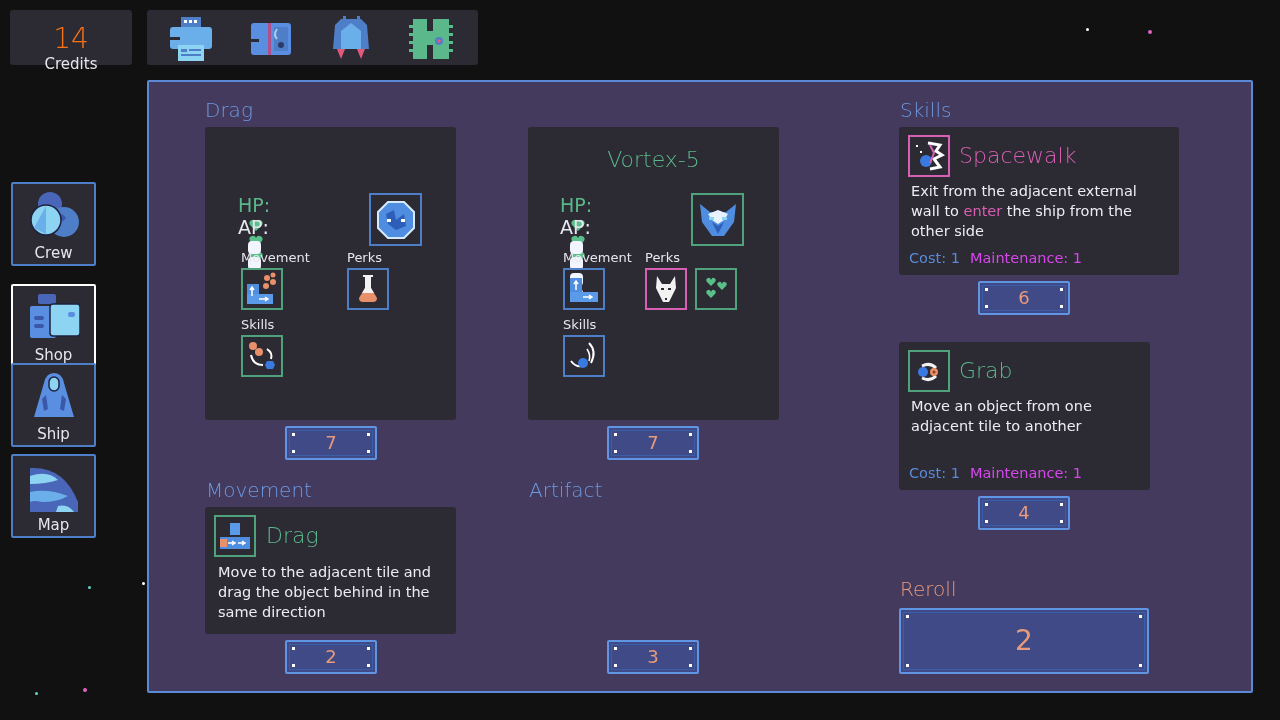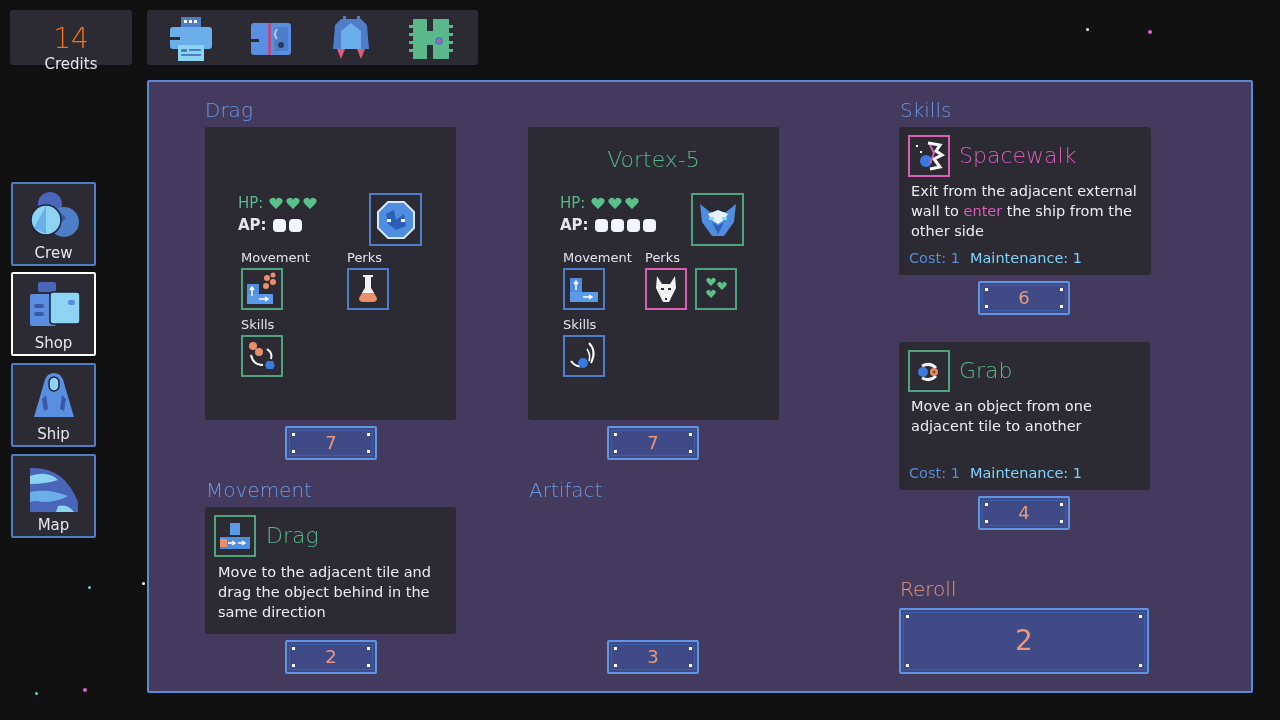--- a/index.html
+++ b/index.html
@@ -20,23 +20,23 @@
   .nav-item.active { border-color: #ffffff; }
   .nav-icon { position: absolute; left: 15px; top: 6px; width: 52px; height: 52px; }
   .nav-label { position: absolute; left: 0; right: 0; bottom: 2px; font-size: 15px; color: #e6e6ee; }
 
   
   .main-panel { position: absolute; left: 147px; top: 80px; width: 1106px; height: 613px; background: #433a5e; border: 2px solid #5a8ad6; border-radius: 2px; }
   .section-title { position: absolute; font-size: 20px; color: #6d9ae0; font-weight: 300; }
   .section-title.orange { color: #e89a7a; }
   .card { position: absolute; background: #2c2a33; border-radius: 3px; }
   .unit-name { position: absolute; left: 0; right: 0; top: 20px; text-align: center; font-size: 22px; font-weight: 300; }
-  .stat-row { position: absolute; font-size: 15px; display: flex; align-items: center; gap: 3px; }
+  .stat-row { position: absolute; font-size: 19px; display: flex; align-items: center; gap: 3px; flex-direction: column; }
   .stat-lbl-hp { color: #5ab88a; margin-right: 3px; }
-  .stat-lbl-ap { color: #e6e6ee; margin-right: 3px; font-weight: bold; }
+  .stat-lbl-ap { color: #e6e6ee; margin-right: 3px; }
   .heart { width: 14px; height: 13px; }
   .ap-pip { width: 13px; height: 13px; background: #f2f4ff; border-radius: 4px; }
   .portrait { position: absolute; width: 53px; height: 53px; border: 2px solid #4f7ec8; display: flex; align-items: center; justify-content: center; }
   .portrait.green { border-color: #4fa27c; }
   .sub-lbl { position: absolute; font-size: 13px; color: #e6e6ee; }
   .slot { position: absolute; width: 42px; height: 42px; border: 2px solid #4fa27c; display: flex; align-items: center; justify-content: center; cursor: pointer; }
   .slot.blue { border-color: #4f7ec8; }
   .slot.pink { border-color: #d95fb4; }
 
   .price-btn { position: absolute; background: #3f4a86; border: 2px solid #5f95e3; outline: 1px solid #3a5fa8; outline-offset: -5px; border-radius: 2px; text-align: center; color: #e89a7a; font-size: 18px; cursor: pointer; }
@@ -44,21 +44,21 @@
   .c-tl { left: 5px; top: 5px; } .c-tr { right: 5px; top: 5px; } .c-bl { left: 5px; bottom: 5px; } .c-br { right: 5px; bottom: 5px; }
 
   .item-icon { position: absolute; width: 42px; height: 42px; border: 2px solid #4fa27c; display: flex; align-items: center; justify-content: center; }
   .item-icon.pink { border-color: #d95fb4; }
   .item-title { position: absolute; font-size: 22px; font-weight: 300; }
   .item-desc { position: absolute; font-size: 14.5px; line-height: 20px; color: #ececf2; }
   .hl-pink { color: #d95fb4; }
   .hl-orange { color: #e89a7a; }
   .cost { position: absolute; font-size: 14.5px; }
   .cost .c1 { color: #5a8ad6; margin-right: 10px; }
-  .cost .c2 { color: #7dd3fc; }
+  .cost .c2 { color: #d946ef; }
 </style>
 </head>
 <body>
 
 <div class="star" style="left:1086px;top:28px;width:3px;height:3px;background:#fff;"></div>
 <div class="star" style="left:1148px;top:30px;background:#e063c0;"></div>
 <div class="star" style="left:88px;top:586px;width:3px;height:3px;background:#5fd8c8;"></div>
 <div class="star" style="left:142px;top:582px;width:3px;height:3px;background:#fff;"></div>
 <div class="star" style="left:35px;top:692px;width:3px;height:3px;background:#5fd8c8;"></div>
 <div class="star" style="left:83px;top:688px;background:#e063c0;"></div>
@@ -127,21 +127,21 @@
     <svg width="52" height="52" viewBox="0 0 52 52">
         <circle cx="22" cy="14" r="12" fill="#4a66b8"></circle>
         <circle cx="36" cy="32" r="15" fill="#4f7ec8"></circle>
         <path d="M28 24 q6 -2 10 4 q-4 6 -10 2z" fill="#3a58a8"></path>
         <circle cx="18" cy="30" r="15" fill="#8dd3f2" stroke="#1e2240" stroke-width="1.5"></circle>
         <path d="M18 16 L18 44 L6 38 Z" fill="#6aaeea"></path>
       </svg>
   </div>
   <div class="nav-label">Crew</div>
 </div>
-<div class="nav-item active" style="top:272px;padding-left:24px;">
+<div class="nav-item active" style="top:284px;padding-left:24px;">
   <div class="nav-icon">
     <svg width="52" height="52" viewBox="0 0 52 52">
         <rect x="10" y="2" width="18" height="10" rx="2" fill="#4a66b8"></rect>
         <rect x="2" y="14" width="26" height="32" rx="2" fill="#5a8ee0"></rect>
         <rect x="6" y="24" width="10" height="4" rx="2" fill="#3a58a8"></rect>
         <rect x="6" y="32" width="10" height="4" rx="2" fill="#3a58a8"></rect>
         <rect x="22" y="12" width="30" height="32" rx="3" fill="#8dd3f2" stroke="#1e2240" stroke-width="1.5"></rect>
         <rect x="40" y="20" width="7" height="5" rx="2" fill="#5a8ee0"></rect>
       </svg>
   </div>
@@ -327,21 +327,21 @@
     <span>2</span>
   </div>
 
   <div class="section-title" style="left:380px;top:396px;">Artifact</div>
   <div class="price-btn" style="left:458px;top:558px;width:92px;height:34px;line-height:30px;">
     <span class="corner c-tl"></span><span class="corner c-tr"></span><span class="corner c-bl"></span><span class="corner c-br"></span>
     <span>3</span>
   </div>
 
   <div class="section-title" style="left:751px;top:16px;">Skills</div>
-  <div class="card" style="left:750px;top:45px;width:252px;height:148px;">
+  <div class="card" style="left:750px;top:45px;width:280px;height:148px;">
     <div class="item-icon pink" style="left:9px;top:8px;">
       <svg width="34" height="34" viewBox="0 0 34 34">
           <circle cx="14" cy="22" r="6" fill="#3a7ae0"></circle>
           <path d="M16 4 L28 6 L24 12 L30 16 L22 20 L28 28 L18 30" stroke="#fff" stroke-width="3" fill="none"></path>
           <path d="M18 6 L22 14 L18 24" stroke="#d95fb4" stroke-width="2" fill="none"></path>
           <rect x="4" y="6" width="2" height="2" fill="#fff"></rect>
           <rect x="8" y="12" width="2" height="2" fill="#fff"></rect>
         </svg>
     </div>
     <div class="item-title" style="left:60px;top:16px;color:#d95fb4;">Spacewalk</div>

